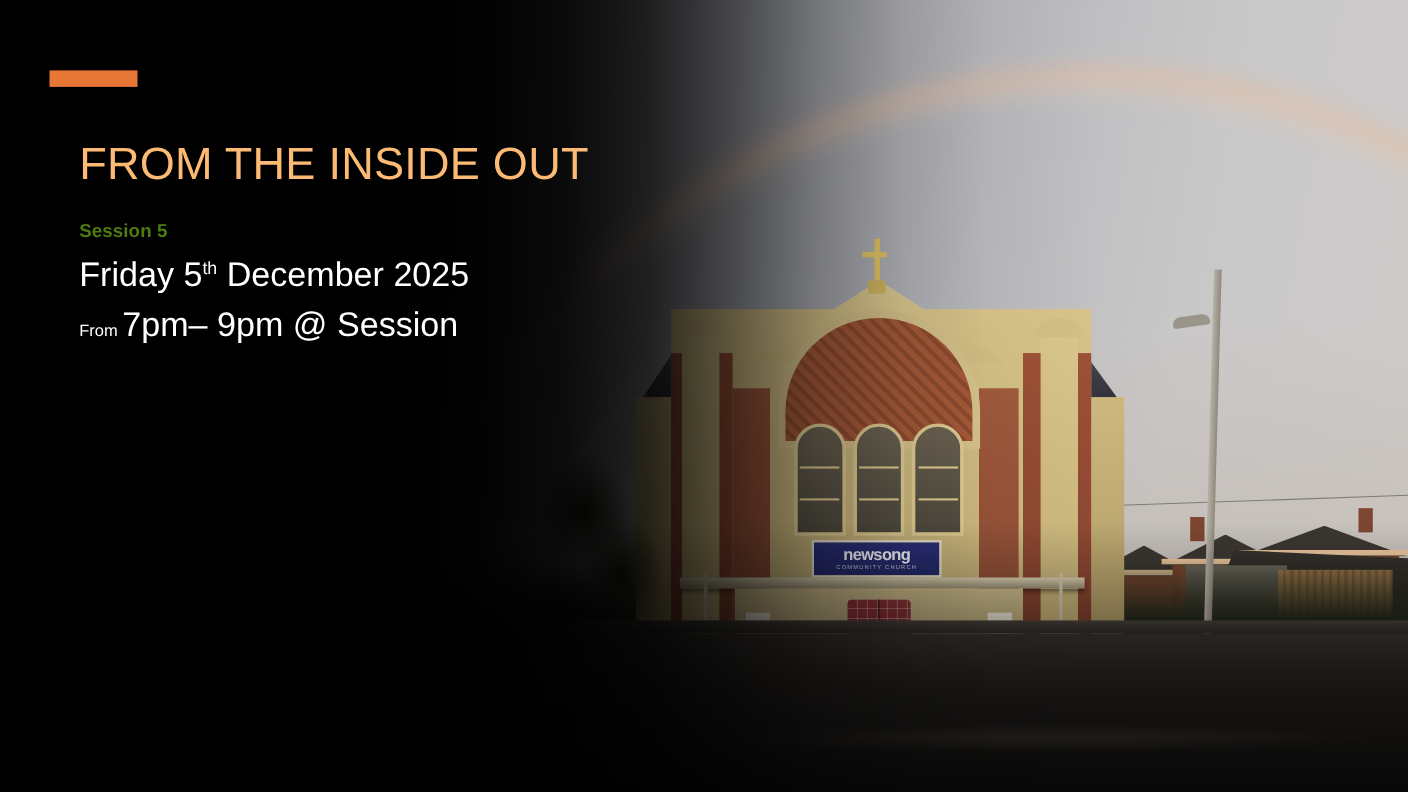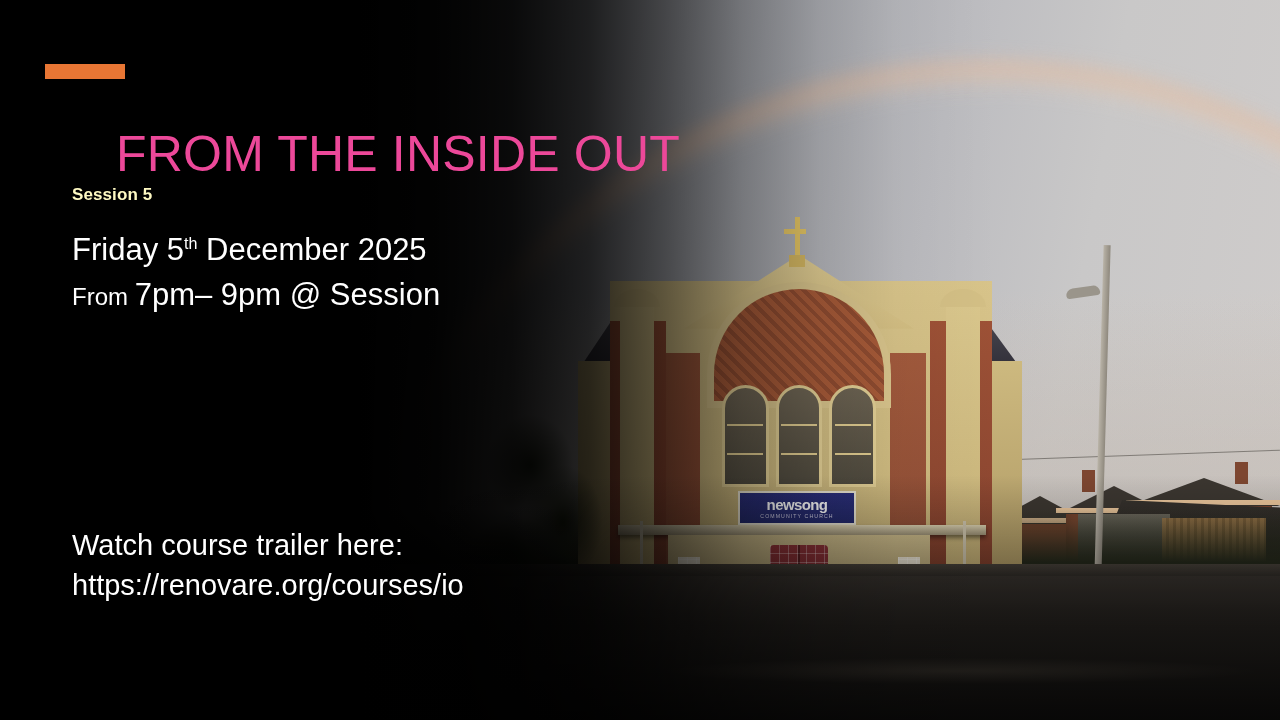--- a/index.html
+++ b/index.html
@@ -299,40 +299,40 @@
   .content { position:absolute; left:0; top:0; width:100%; height:100%; }
 
   .accent-bar {
     position:absolute; left:45px; top:64px;
     width:80px; height:15px;
     background:#e87634;
   }
 
   .title {
     position:absolute; left:72px; top:128px;
-    color:#ec4899;
-    font-size:50px; font-weight:300; letter-spacing:.2px;
-    line-height:1.05; white-space:nowrap;margin-left:44px;
+    color:#fdba74;
+    font-size:41px; font-weight:300; letter-spacing:.2px;
+    line-height:1.05; white-space:nowrap;
   }
   .session {
-    position:absolute; left:72px; top:185px;
-    color:#fef9c3; font-size:17px; font-weight:700; letter-spacing:.1px;
+    position:absolute; left:72px; top:200px;
+    color:#4d7c0f; font-size:17px; font-weight:700; letter-spacing:.1px;
   }
 
   .date-line {
     position:absolute; left:72px; top:232px;
     color:#ffffff; font-size:31px; font-weight:400; white-space:nowrap;
   }
   .date-line sup { font-size:.52em; vertical-align:super; }
 
   .time-line {
     position:absolute; left:72px; top:277px;
     color:#ffffff; font-size:31px; font-weight:400; white-space:nowrap;
   }
-  .time-line .from { font-size:24px;margin-top:20px; }
+  .time-line .from { font-size:15px;margin-top:20px; }
 
   .body-copy {
     position:absolute; left:72px; top:358px;
     color:#ffffff; font-size:29px; font-weight:400; line-height:1.44;
     width:520px;
   }
 
   .cta {
     position:absolute; left:72px; top:525px;
     color:#ffffff; font-size:29px; font-weight:400; line-height:1.38;
@@ -454,19 +454,15 @@
     <div class="accent-bar"></div>
 
     <div class="title">FROM THE INSIDE OUT</div>
     <div class="session">Session 5</div>
 
     <div class="date-line"><span>Friday 5</span><sup>th</sup><span> December 2025</span></div>
 
     <div class="time-line"><span class="from">From </span><span>7pm– 9pm @ Session</span></div>
 
 
-    <div class="cta">
-      <span>Watch course trailer here:</span>
-      <span class="url">https://renovare.org/courses/io</span>
-    </div>
 
   </div>
 </div>
 
 </body></html>

